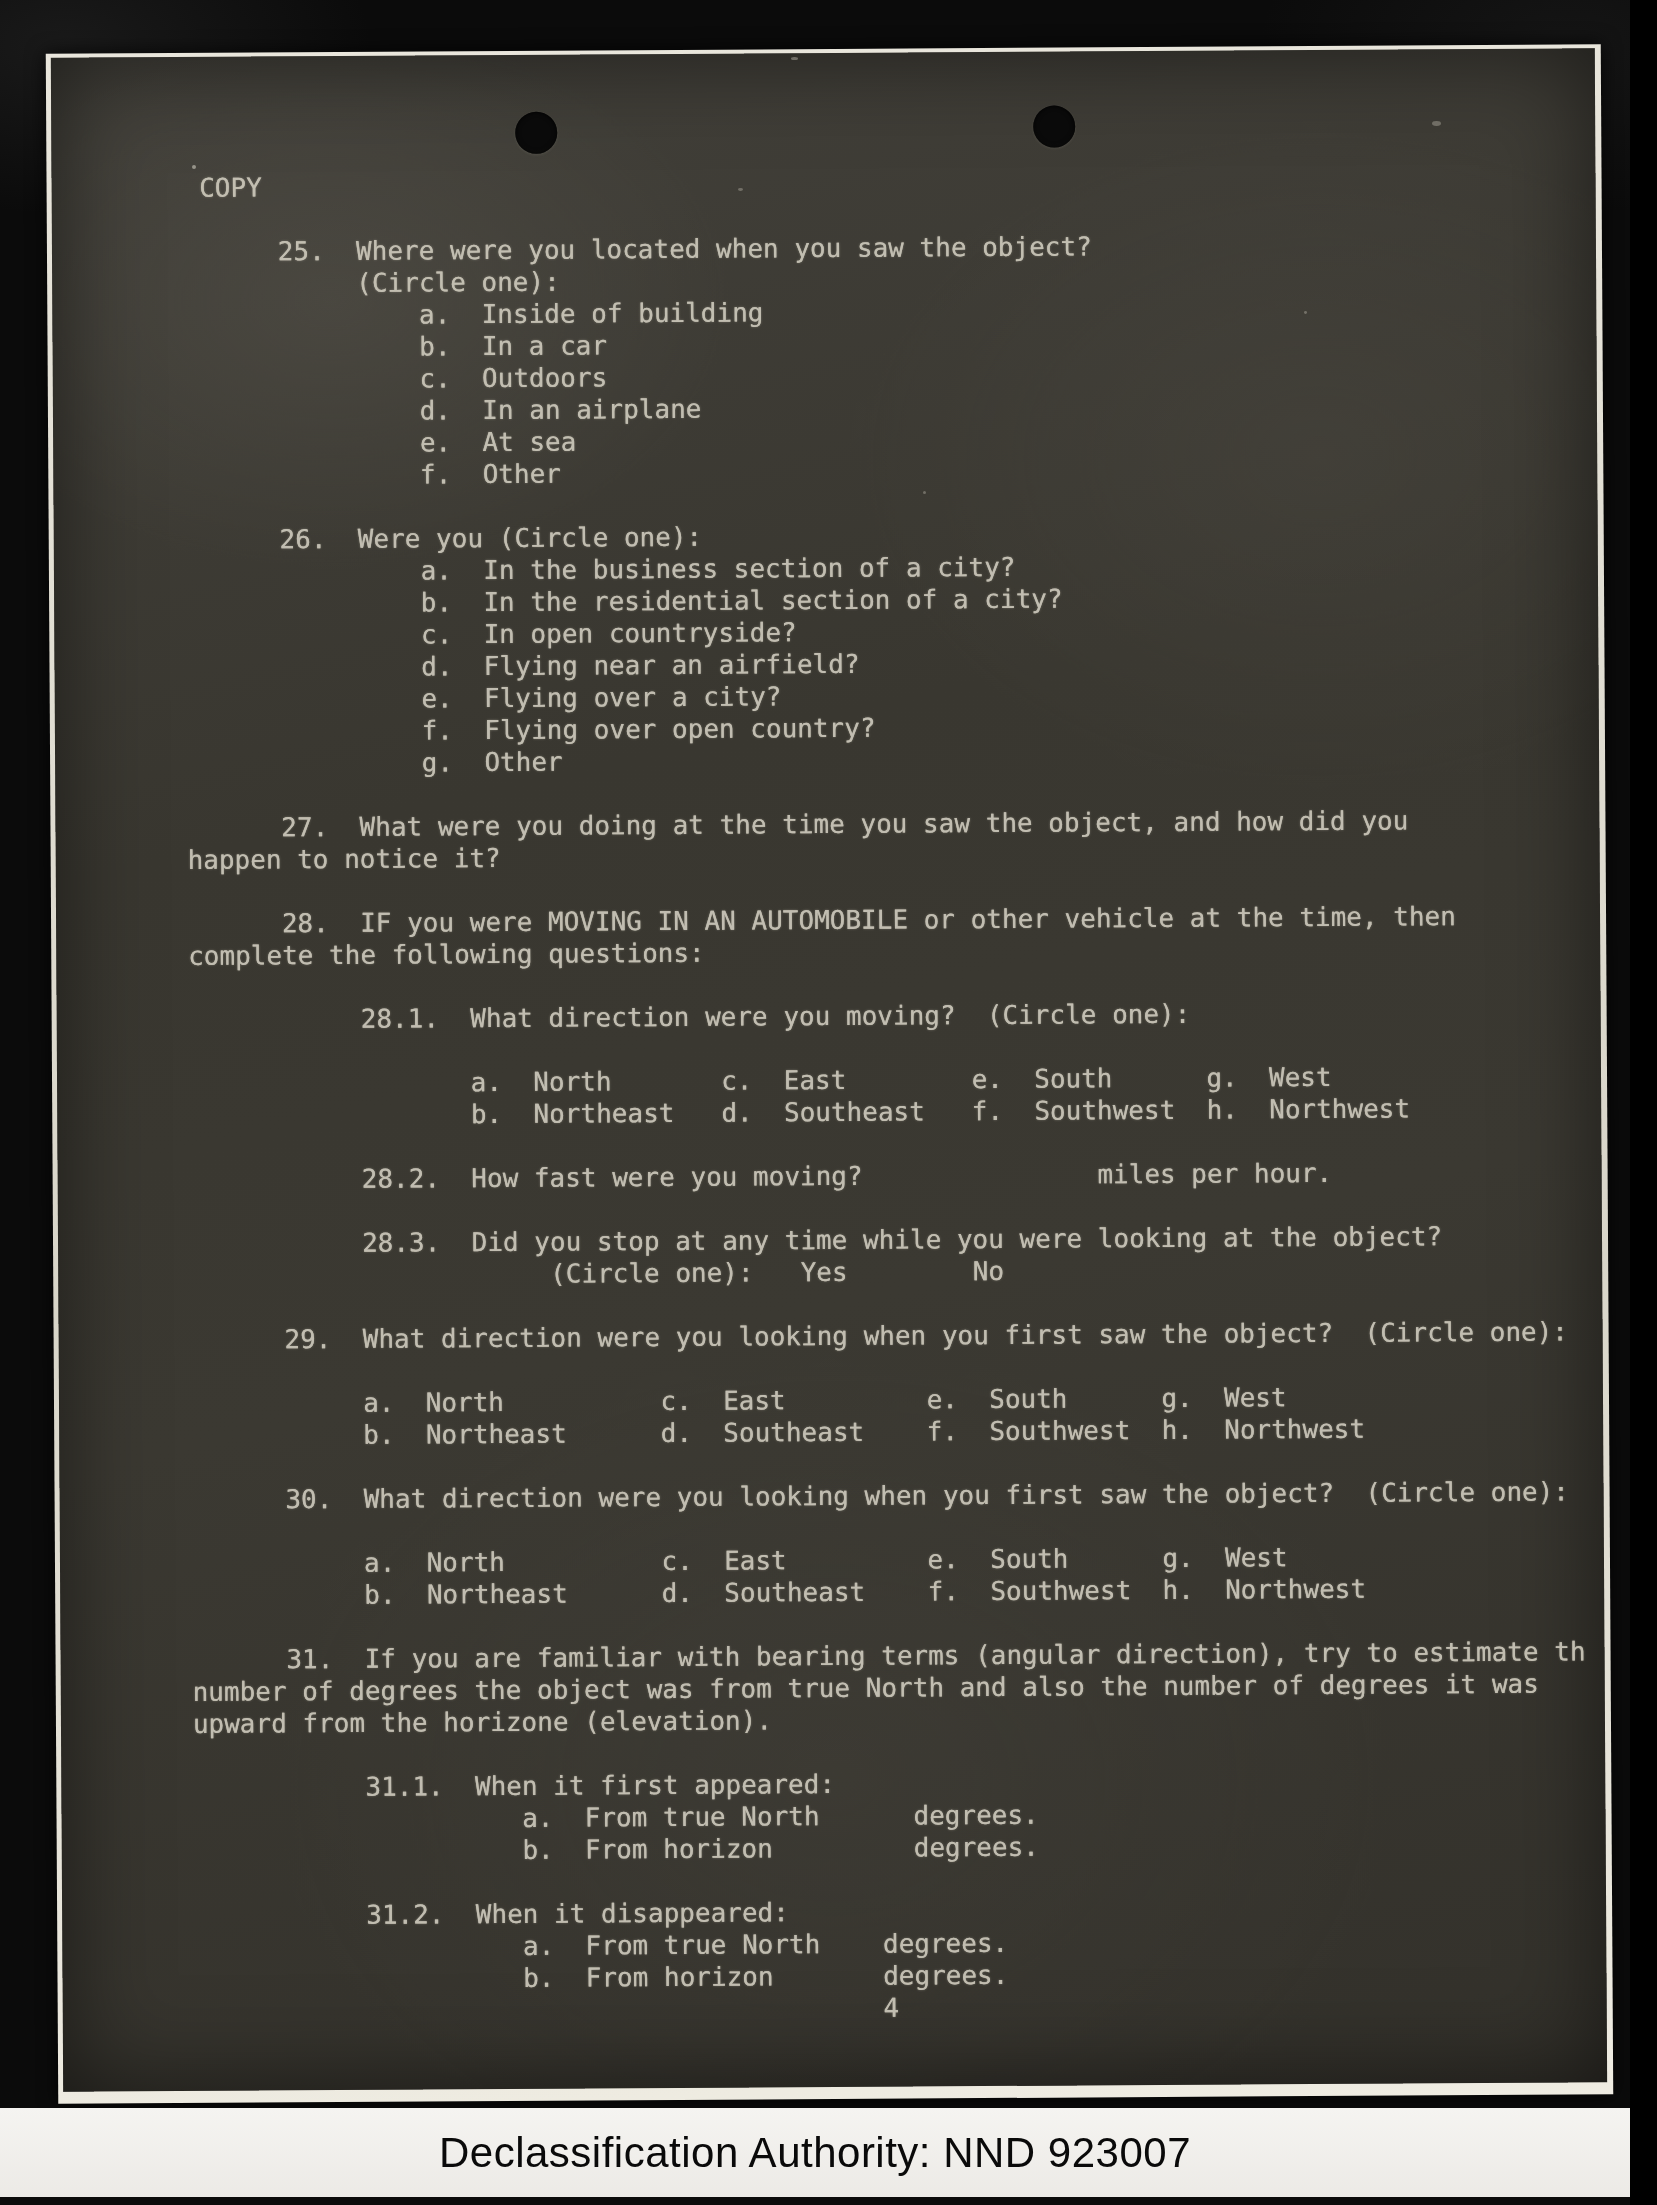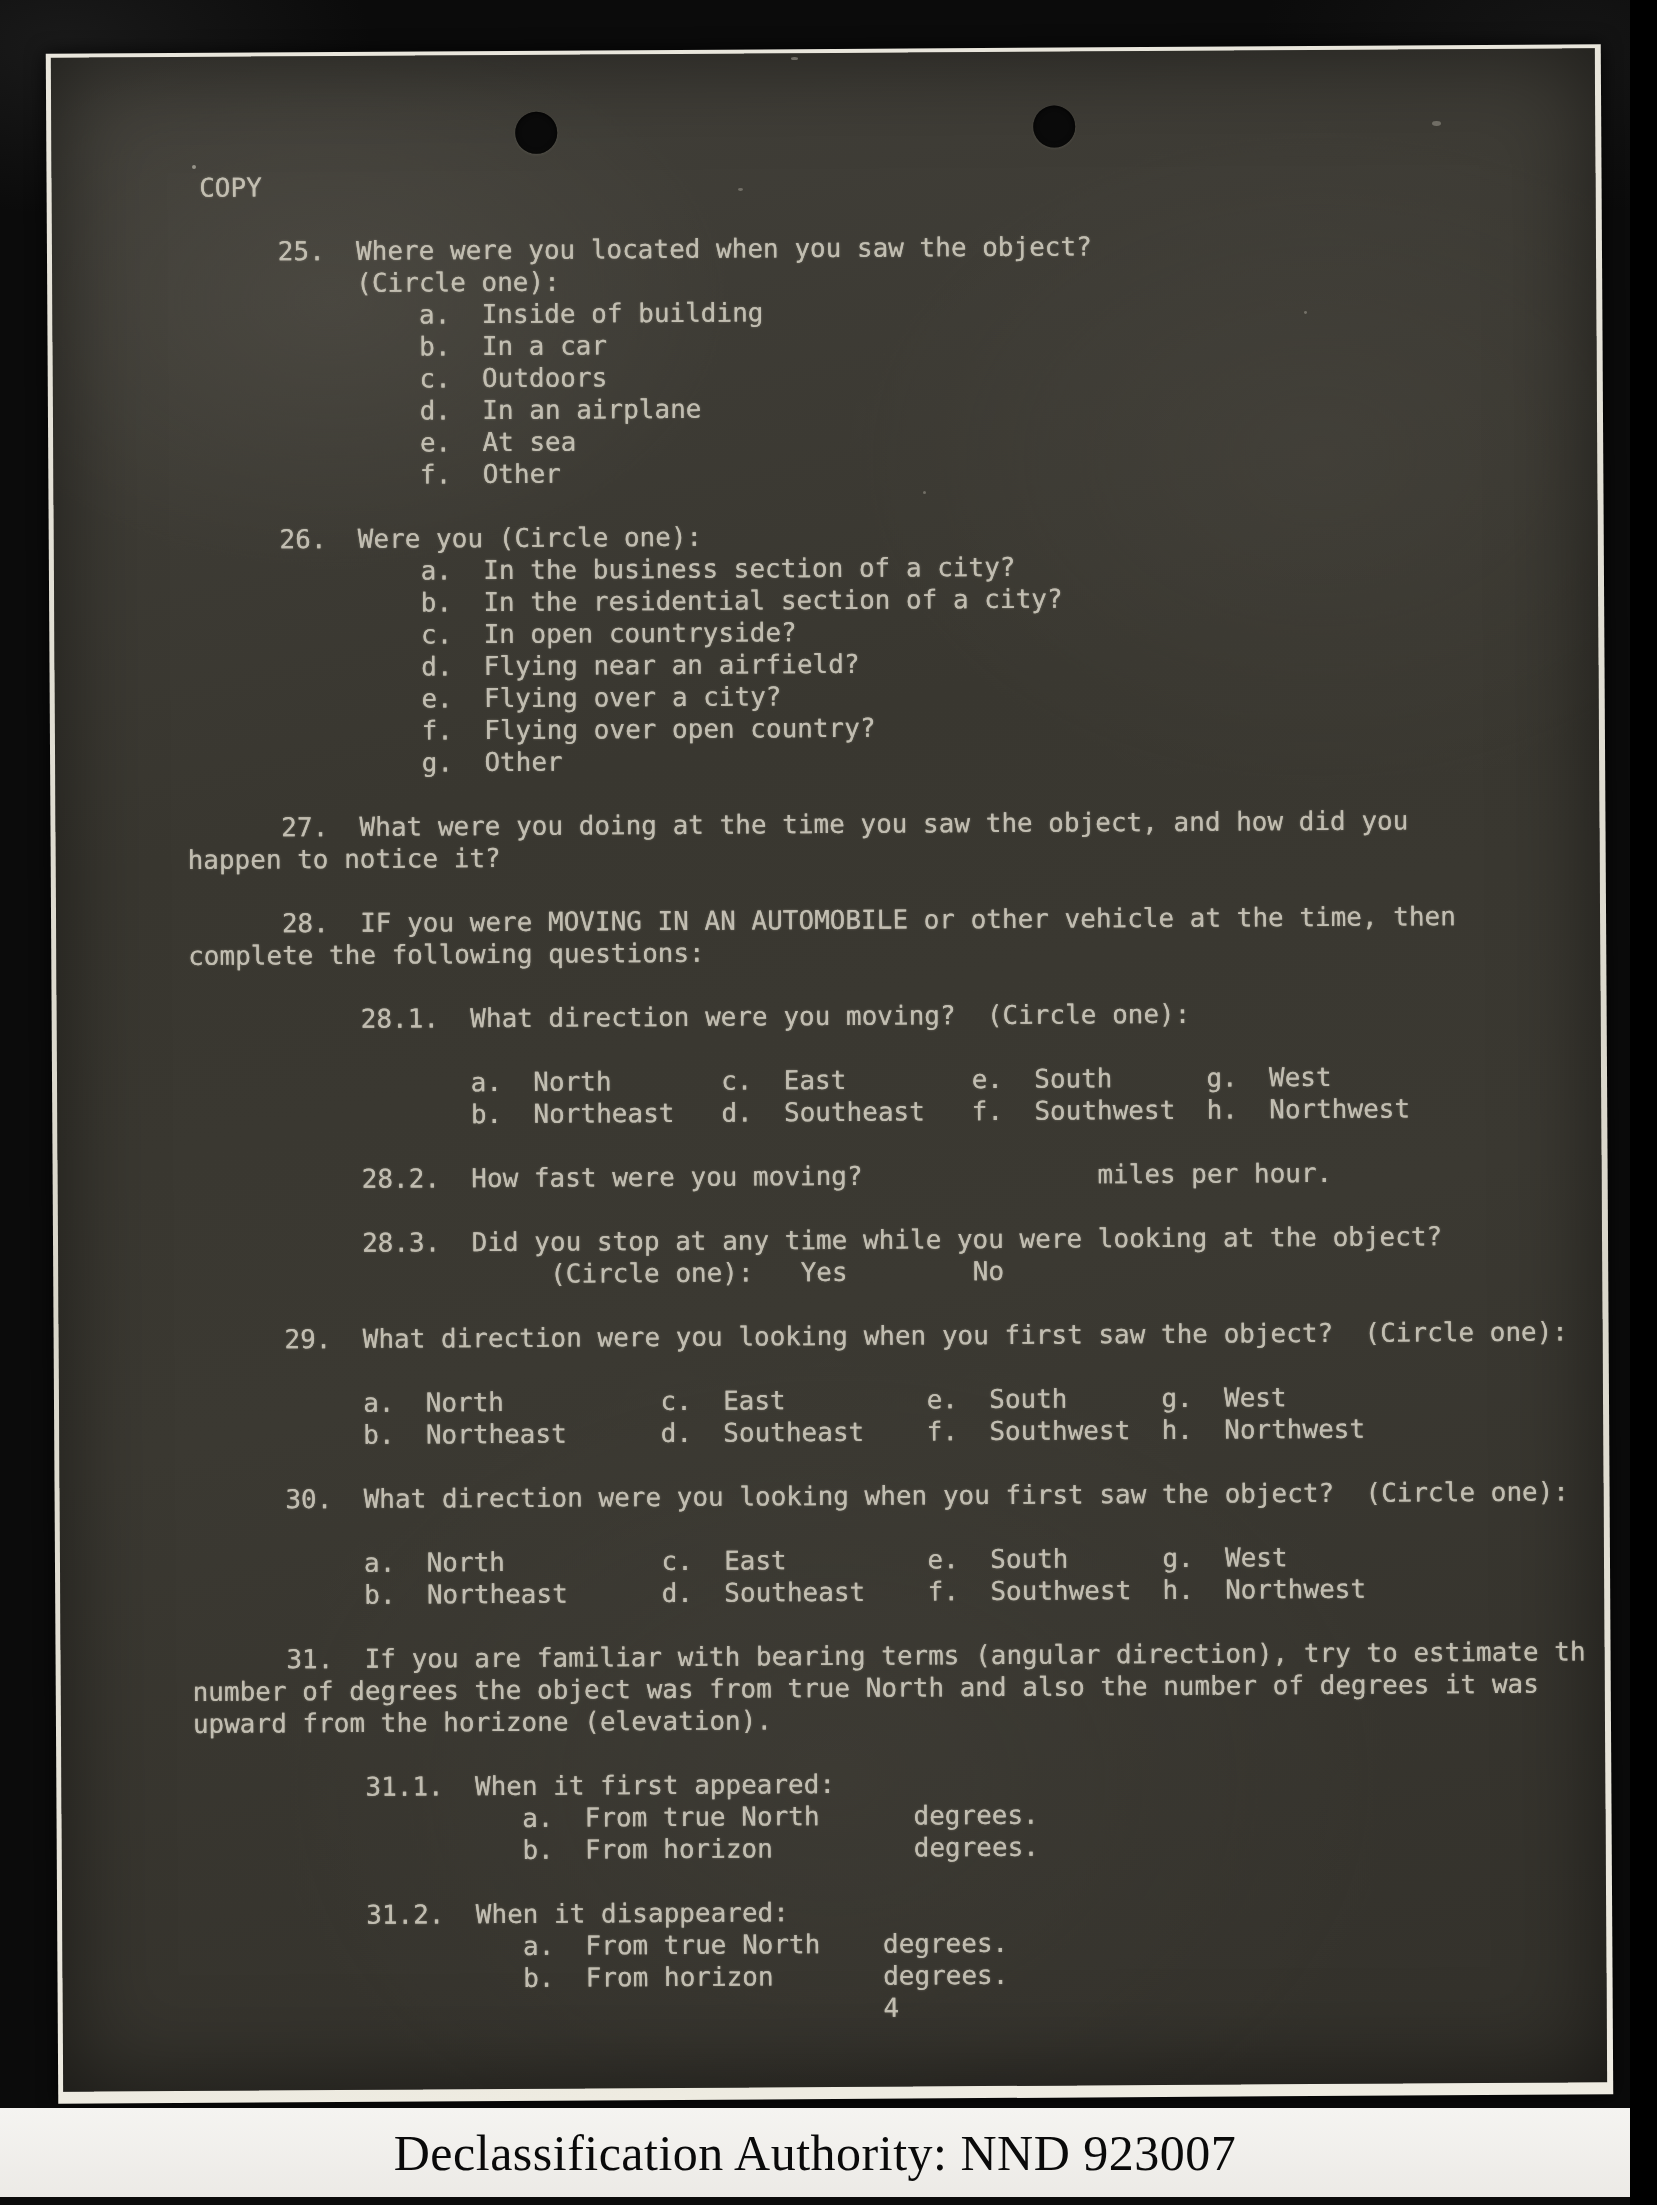--- a/index.html
+++ b/index.html
@@ -86,22 +86,22 @@
     left: 0;
     right: 0;
     bottom: 7.8px;
     height: 89px;
     background: linear-gradient(180deg, #f5f4f1, #eceae6);
     display: flex;
     align-items: center;
     justify-content: center;
   }
   .footer-text {
-    font-family: Liberation Serif, serif;
-    font-size: 50px;
+    font-family: Liberation Sans, sans-serif;
+    font-size: 42px;
     color: #0a0a0a;
     letter-spacing: 0.5px;
   }
 </style>
 </head>
 <body>
 
 <div class="stage">
 
   <div class="paper-edge">

